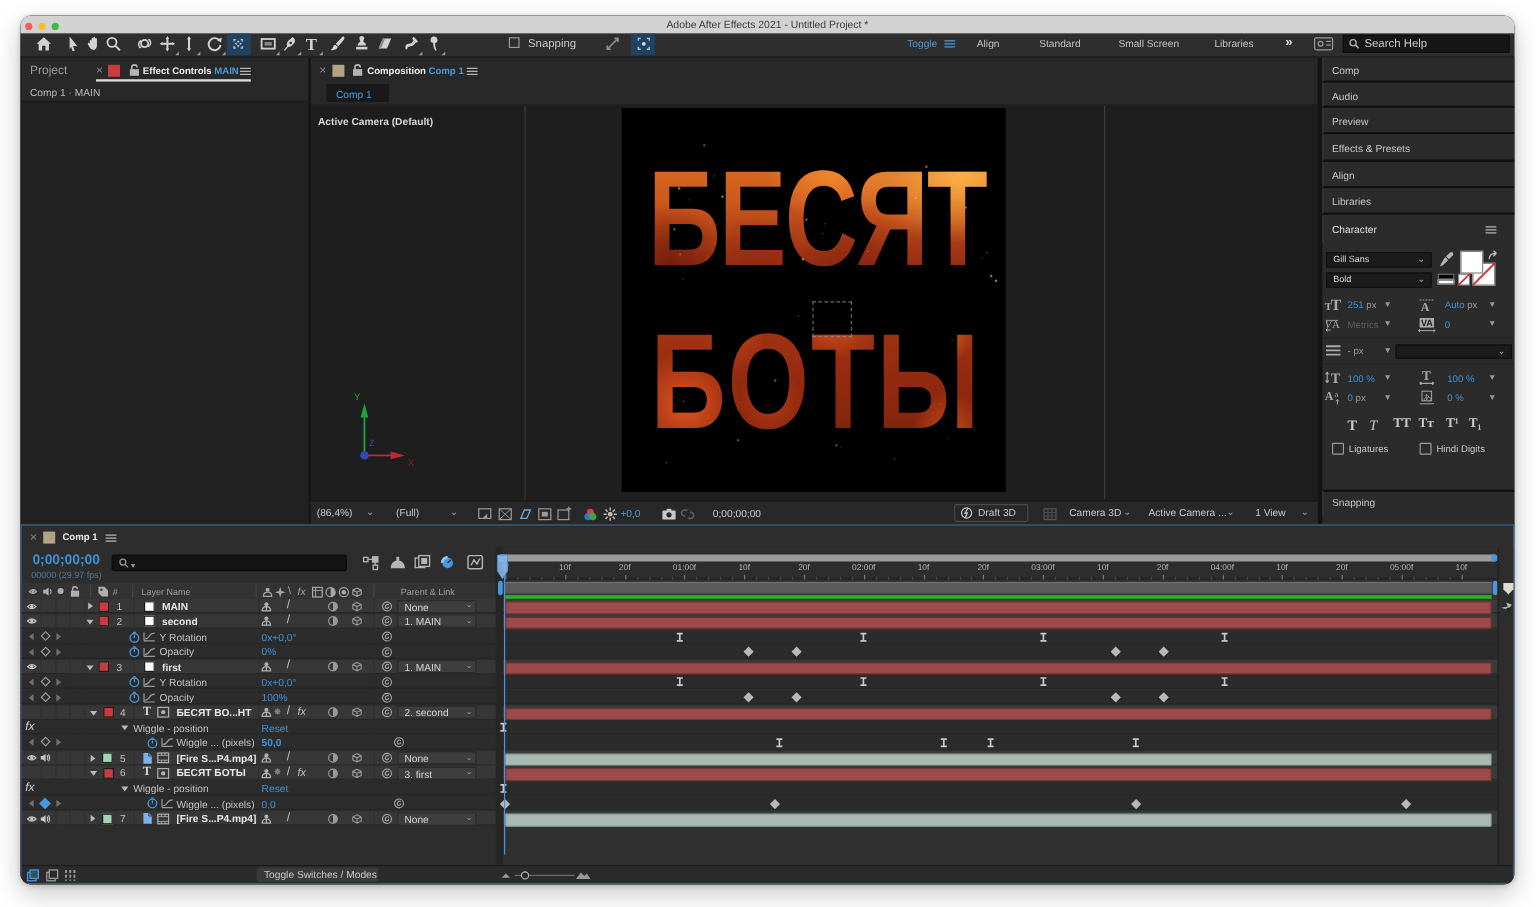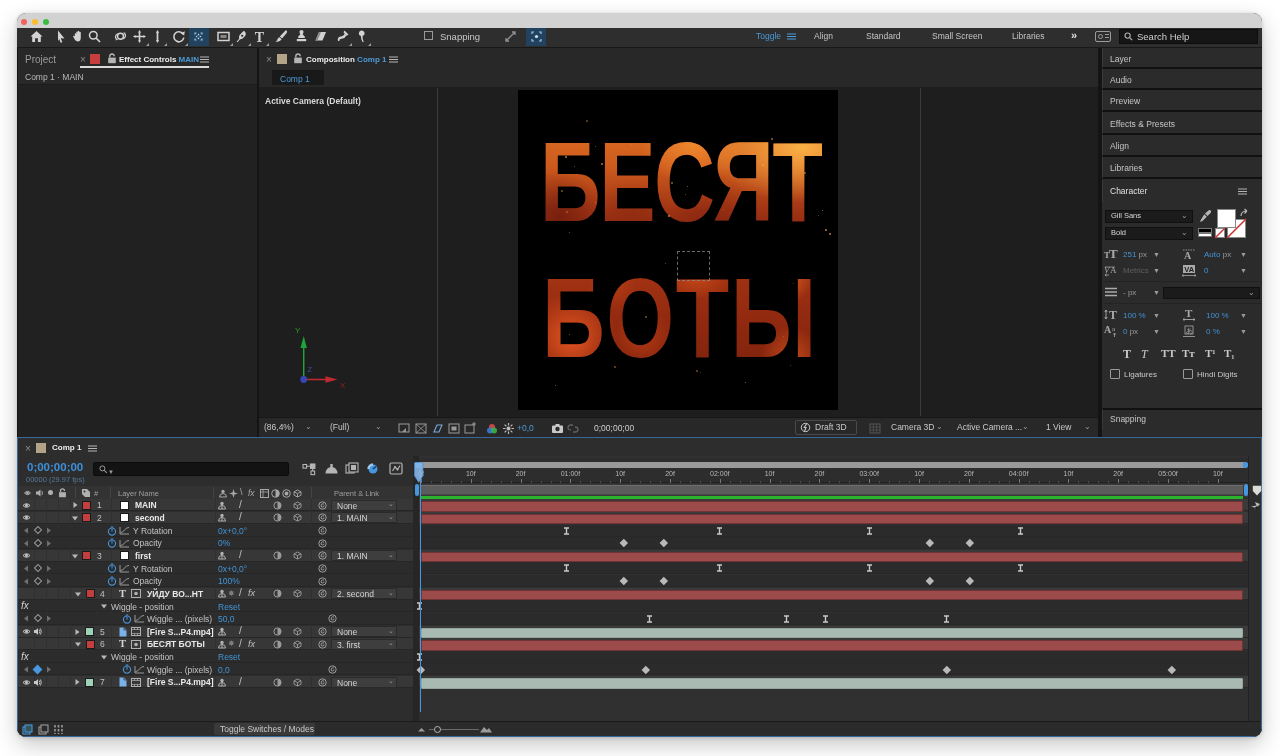--- a/index.html
+++ b/index.html
@@ -7,20 +7,21 @@
 .blue{color:#4b9ad8}
 svg{display:block;position:absolute;overflow:visible}
 .tx{position:absolute;white-space:nowrap}
 </style></head><body>
 <div id="win">
 
 <div class="a" style="left:0;top:0;width:1245px;height:15px;background:#d2d2d2"></div>
 <div class="a" style="left:4.3px;top:5.6px;width:6px;height:6px;border-radius:50%;background:#f4605a"></div>
 <div class="a" style="left:15.3px;top:5.6px;width:6px;height:6px;border-radius:50%;background:#f9bd2f"></div>
 <div class="a" style="left:26.3px;top:5.6px;width:6px;height:6px;border-radius:50%;background:#3dbb41"></div>
+<div class="tx" style="left:0;top:0;width:1245px;text-align:center;font-size:8.7px;line-height:15px;color:#3c3c3c">Adobe After Effects 2021 - Untitled Project *</div>
 <div class="a" style="left:0;top:15px;width:1245px;height:20px;background:#2e2e2e;border-bottom:1px solid #181818"></div>
 <div class="a" style="left:172px;top:14.5px;width:20px;height:18px;background:#21435f"></div>
 <svg style="left:11.5px;top:16.0px" width="15" height="15" viewBox="0 0 15 15">
       <path d="M7.5 2 L13.5 7.5 L11.8 7.5 L11.8 13 L8.9 13 L8.9 9.2 L6.1 9.2 L6.1 13 L3.2 13 L3.2 7.5 L1.5 7.5 Z" fill="#d2d2d2"></path>
     </svg>
 <svg style="left:36.0px;top:16.0px" width="15" height="15" viewBox="0 0 15 15">
       <path d="M5 1.5 L11.5 9.5 L7.8 9.3 L9.3 13.2 L7.6 13.8 L6.2 9.9 L5 12 Z" fill="#d2d2d2"></path>
     </svg>
 <svg style="left:53.5px;top:16.0px" width="15" height="15" viewBox="0 0 15 15">
       <path d="M3.8 8.2 L3.8 5.2 Q3.8 4.3 4.6 4.3 Q5.3 4.3 5.3 5.2 L5.3 3.4 Q5.3 2.5 6.1 2.5 Q6.8 2.5 6.8 3.4 L6.8 2.6 Q6.8 1.7 7.6 1.7 Q8.3 1.7 8.3 2.6 L8.3 3.4 Q8.3 2.7 9 2.7 Q9.8 2.7 9.8 3.6 L9.8 8.6 Q9.8 12.6 6.9 12.6 Q4.9 12.6 3.9 10.8 L2.3 8 Q1.8 7.1 2.5 6.7 Q3.2 6.4 3.8 7.3 Z" fill="#d2d2d2"></path>
@@ -223,21 +224,21 @@
       <path d="M1 4 H11 M1 7 H11 M4.3 1 V10 M7.6 1 V10" stroke="#555" stroke-width=".8"></path>
     </svg>
 <div class="tx" style="left:874px;top:408.5px;font-size:8.5px;color:#c9c9c9">Camera 3D</div>
 <div class="tx" style="left:919px;top:409px;font-size:8px;color:#9a9a9a">⌄</div>
 <div class="tx" style="left:940px;top:408.5px;font-size:8.5px;color:#c9c9c9">Active Camera ...</div>
 <div class="tx" style="left:1005px;top:409px;font-size:8px;color:#9a9a9a">⌄</div>
 <div class="tx" style="left:1029px;top:408.5px;font-size:8.5px;color:#c9c9c9">1 View</div>
 <div class="tx" style="left:1067px;top:409px;font-size:8px;color:#9a9a9a">⌄</div>
 <div class="a" style="left:1085px;top:35px;width:160px;height:390px;background:#2b2b2b"></div>
 <div class="a" style="left:1085px;top:35px;width:160px;height:21.4px;background:#2b2b2b;border-bottom:2px solid #111;border-left:1px solid #3a3a3a"></div>
-<div class="tx" style="left:1093px;top:40.7px;font-size:8.5px;color:#c6c6c6">Layer</div>
+<div class="tx" style="left:1093px;top:40.7px;font-size:8.5px;color:#c6c6c6">Comp</div>
 <div class="a" style="left:1085px;top:56.400000000000006px;width:160px;height:20.5px;background:#2b2b2b;border-bottom:2px solid #111;border-left:1px solid #3a3a3a"></div>
 <div class="tx" style="left:1093px;top:61.7px;font-size:8.5px;color:#c6c6c6">Audio</div>
 <div class="a" style="left:1085px;top:76.9px;width:160px;height:22.5px;background:#2b2b2b;border-bottom:2px solid #111;border-left:1px solid #3a3a3a"></div>
 <div class="tx" style="left:1093px;top:83.2px;font-size:8.5px;color:#c6c6c6">Preview</div>
 <div class="a" style="left:1085px;top:99.4px;width:160px;height:22.4px;background:#2b2b2b;border-bottom:2px solid #111;border-left:1px solid #3a3a3a"></div>
 <div class="tx" style="left:1093px;top:105.6px;font-size:8.5px;color:#c6c6c6">Effects &amp; Presets</div>
 <div class="a" style="left:1085px;top:121.80000000000001px;width:160px;height:22.5px;background:#2b2b2b;border-bottom:2px solid #111;border-left:1px solid #3a3a3a"></div>
 <div class="tx" style="left:1093px;top:128.1px;font-size:8.5px;color:#c6c6c6">Align</div>
 <div class="a" style="left:1085px;top:144.3px;width:160px;height:22.2px;background:#2b2b2b;border-bottom:2px solid #111;border-left:1px solid #3a3a3a"></div>
 <div class="tx" style="left:1093px;top:150.4px;font-size:8.5px;color:#c6c6c6">Libraries</div>
@@ -636,21 +637,21 @@
 <svg style="left:57px;top:577.6px" width="8" height="7" viewBox="0 0 8 7">
       <path d="M1 1.5 L7 1.5 L4 5.5 Z" fill="#b8b8b8"></path>
     </svg>
 <div class="a" style="left:69px;top:576.1px;width:9px;height:9px;background:#c33f3f;border:1px solid #1a1a1a"></div>
 <div class="tx" style="left:83px;top:575.8px;font-size:8.5px;color:#c0c0c0;font-weight:normal">4</div>
 <div class="tx" style="left:102px;top:574.6px;font-size:10.5px;color:#d5d5d5;font-weight:bold;font-family:'Liberation Serif',serif">T</div>
 <svg style="left:114px;top:576.1px" width="10" height="9" viewBox="0 0 10 9">
       <rect x="0.5" y="0.5" width="9" height="8" fill="none" stroke="#b0b0b0" stroke-width="1"></rect>
       <circle cx="5" cy="4.5" r="1.8" fill="#b0b0b0"></circle>
     </svg>
-<div class="tx" style="left:130px;top:575.8px;font-size:8.5px;color:#e8e8e8;font-weight:bold">УЙДУ ВО...НТ</div>
+<div class="tx" style="left:130px;top:575.8px;font-size:8.5px;color:#e8e8e8;font-weight:bold">БЕСЯТ ВО...НТ</div>
 <svg style="left:200px;top:576.1px" width="10" height="9" viewBox="0 0 10 9">
       <circle cx="5" cy="2.5" r="1.7" fill="#b0b0b0"></circle>
       <path d="M1.5 8 Q1.5 4.5 5 4.5 Q8.5 4.5 8.5 8 Z M5 4.5 L5 8" fill="none" stroke="#b0b0b0" stroke-width="1"></path>
     </svg>
 <div class="tx" style="left:211px;top:575.6px;font-size:8px;color:#7f7f7f">✸</div>
 <div class="tx" style="left:222px;top:574.1px;font-size:10px;color:#c0c0c0">/</div>
 <div class="tx" style="left:231px;top:575.1px;font-size:9px;font-style:italic;color:#c0c0c0">fx</div>
 <svg style="left:256px;top:576.1px" width="9" height="9" viewBox="0 0 9 9">
       <circle cx="4.5" cy="4.5" r="3.6" fill="none" stroke="#9a9a9a" stroke-width="1"></circle>
       <path d="M4.5 .9 A3.6 3.6 0 0 1 4.5 8.1 Z" fill="#9a9a9a"></path>
@@ -680,21 +681,21 @@
     </svg>
 <svg style="left:105px;top:600.9px" width="10" height="10" viewBox="0 0 10 10">
       <circle cx="5" cy="5.6" r="3.6" fill="none" stroke="#4797e0" stroke-width="1.1"></circle>
       <path d="M5 5.6 L5 3 M3.8 1 L6.2 1" stroke="#4797e0" stroke-width="1"></path>
     </svg>
 <svg style="left:117px;top:601.4px" width="11" height="9" viewBox="0 0 11 9">
       <path d="M1 8 L1 1 M1 8 L10 8" stroke="#9a9a9a" stroke-width="1"></path>
       <path d="M1.5 6.5 Q4 6.5 5.5 4 Q7 1.5 10 1.5" fill="none" stroke="#9a9a9a" stroke-width="1"></path>
     </svg>
 <div class="tx" style="left:130px;top:601.1px;font-size:8.5px;color:#c4c4c4;font-weight:normal">Wiggle ... (pixels)</div>
-<div class="tx" style="left:201px;top:601.1px;font-size:8.5px;color:#4293d5;font-weight:normal">50,0</div>
+<div class="tx" style="left:201px;top:601.1px;font-size:8.5px;color:#4293d5;font-weight:bold">50,0</div>
 <svg style="left:311px;top:601.4px" width="9" height="9" viewBox="0 0 9 9">
       <circle cx="4.5" cy="4.5" r="3.7" fill="none" stroke="#a8a8a8" stroke-width=".9"></circle>
       <path d="M6 3 Q4 2 3.2 4 Q2.6 6 4.5 6 Q6 6 6 4.5" fill="none" stroke="#a8a8a8" stroke-width=".9"></path>
     </svg>
 <svg style="left:5px;top:614.0px" width="9" height="9" viewBox="0 0 9 9">
       <path d="M1 4.5 Q4.5 1 8 4.5 Q4.5 8 1 4.5 Z" fill="none" stroke="#c8c8c8" stroke-width="1"></path>
       <circle cx="4.5" cy="4.5" r="1.4" fill="#c8c8c8"></circle>
     </svg>
 <svg style="left:16px;top:614.0px" width="10" height="9" viewBox="0 0 10 9">
       <path d="M1 3 L2.8 3 L5 1.2 L5 7.8 L2.8 6 L1 6 Z" fill="#c8c8c8"></path>

